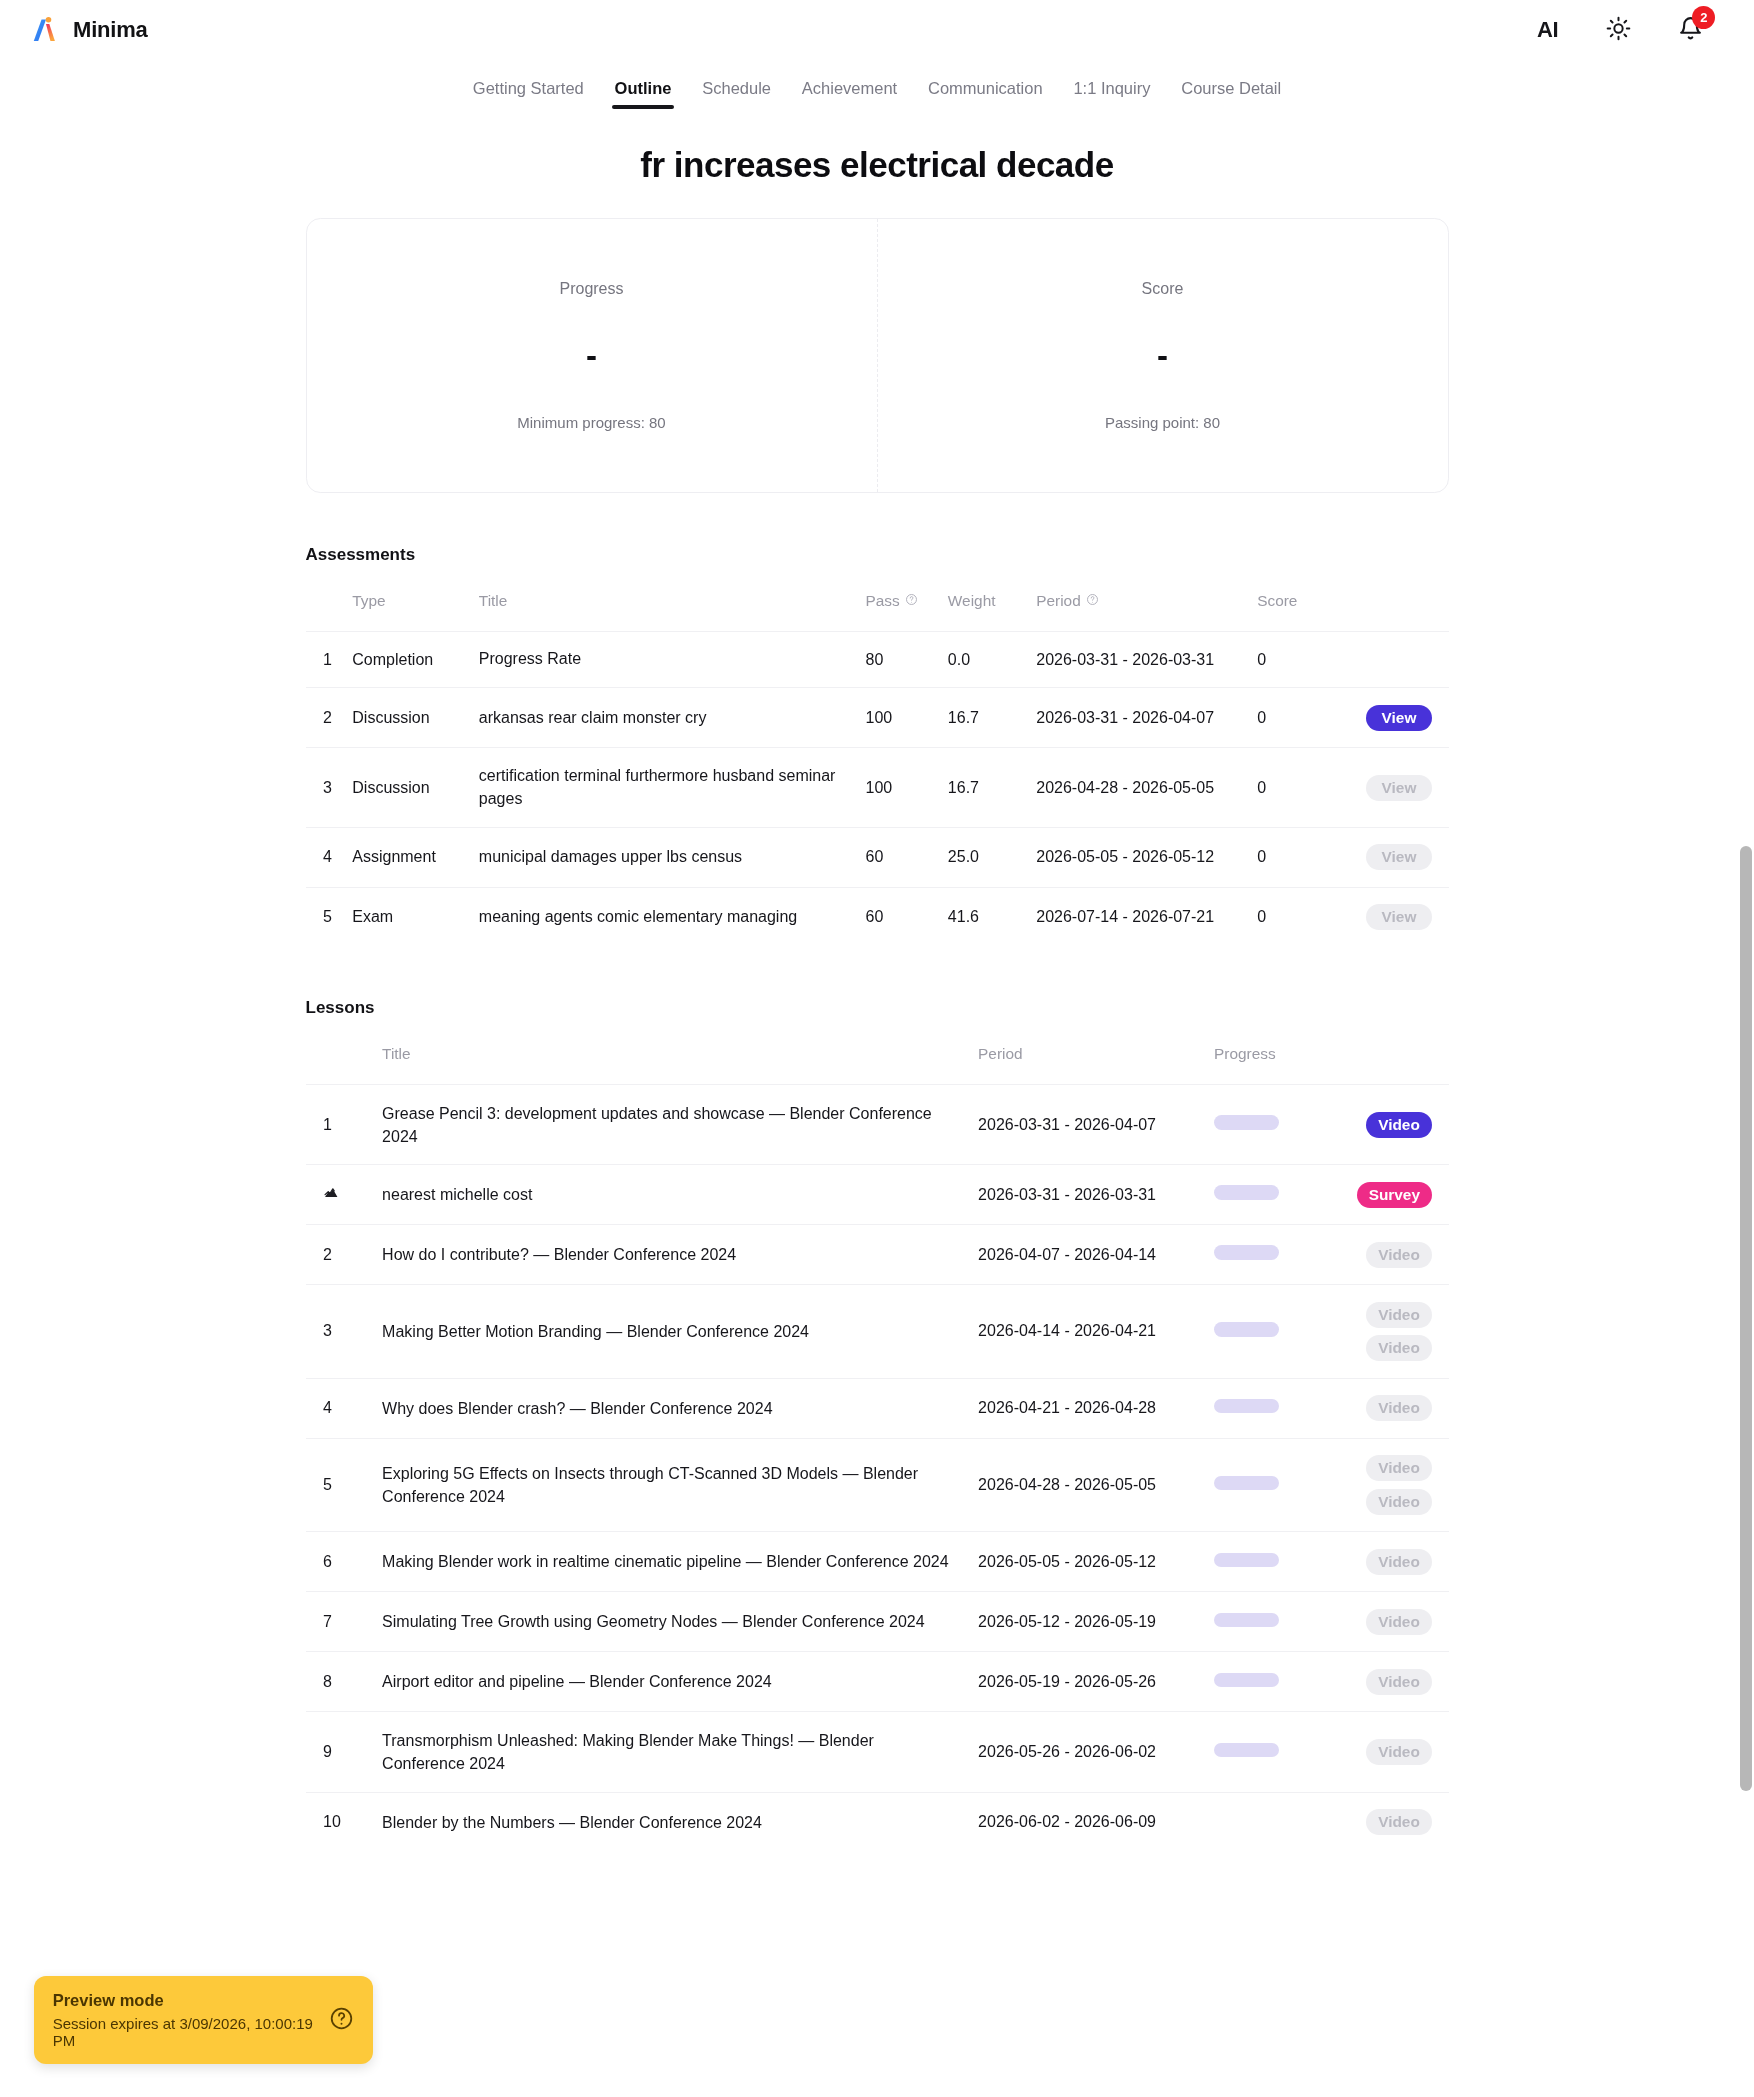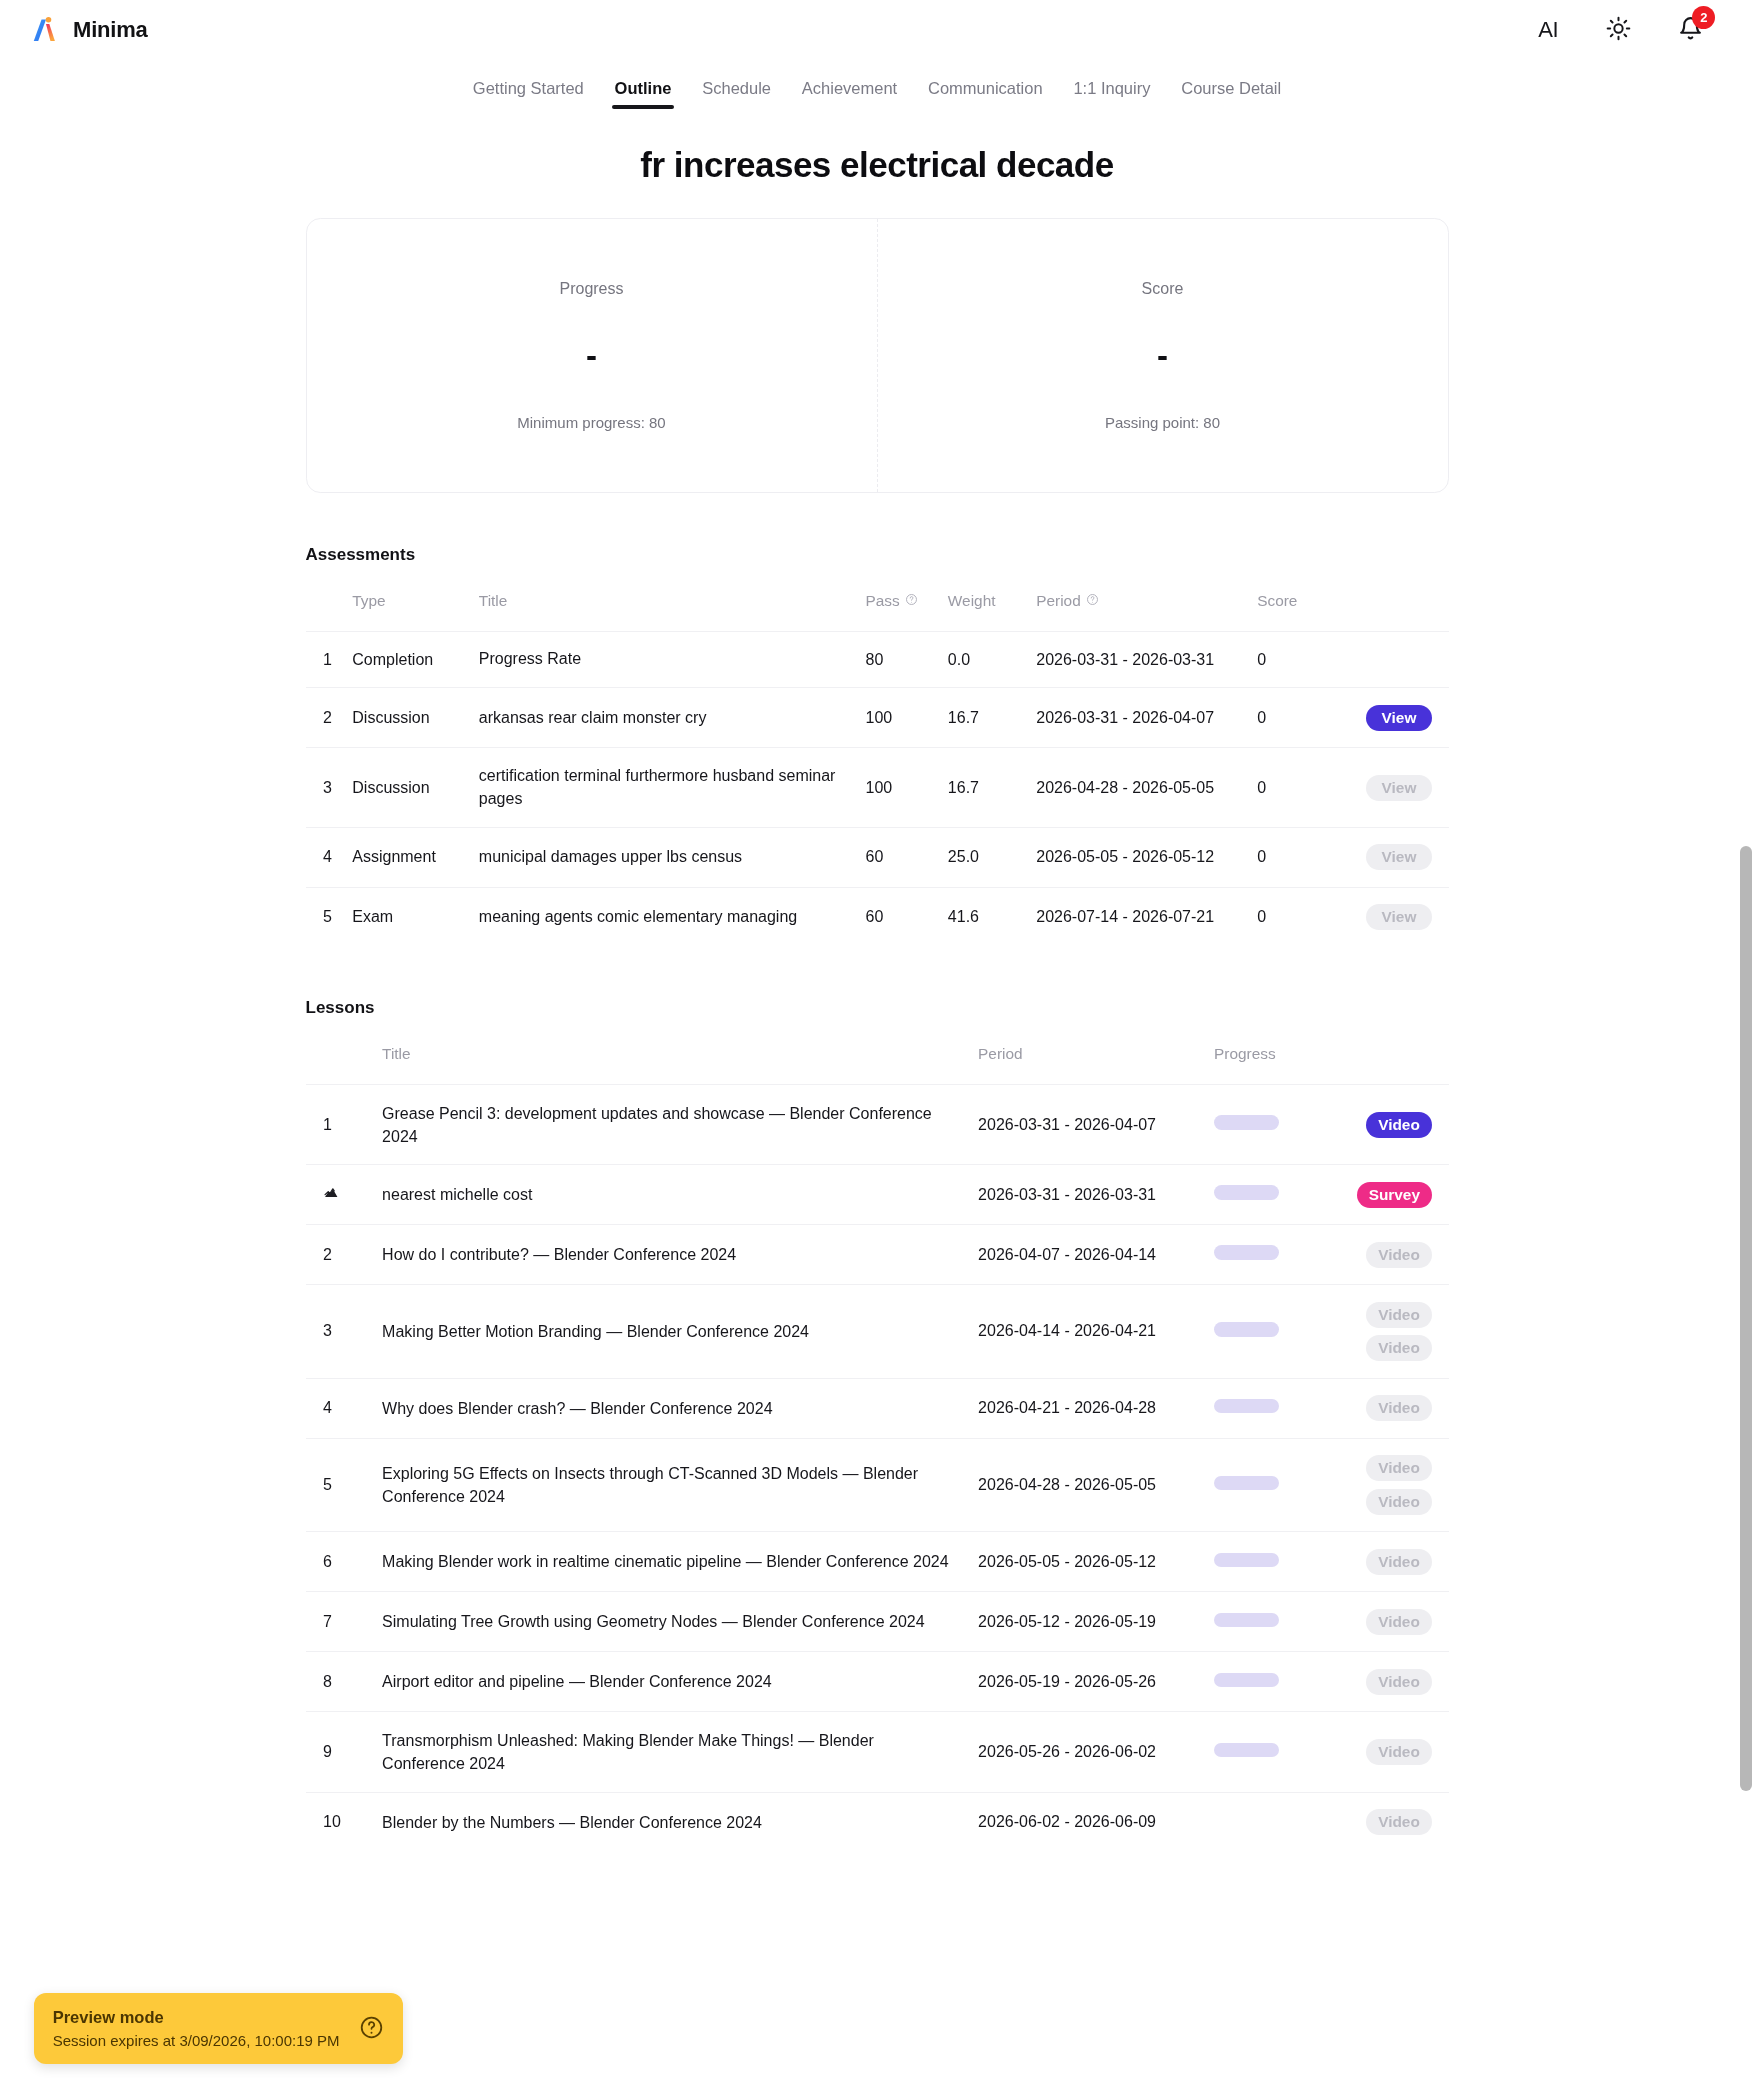--- a/index.html
+++ b/index.html
@@ -64,21 +64,21 @@
     padding-right: 16.5px;
   }
   .icon-btn {
     background: none; border: none; cursor: pointer;
     display: flex; align-items: center; justify-content: center;
     position: relative;
     padding: 3.3px;
   }
   .ai-label {
     font-size: 22px;
-    font-weight: 400;
+    font-weight: 700;
     letter-spacing: -0.5px;
     color: #16161a;
     font-family: "Liberation Sans", sans-serif;
   }
   .bell-badge {
     position: absolute;
     top: -6.6px; right: -8.8px;
     min-width: 23px; height: 23px;
     border-radius: 11.5px;
     background: #ee1d24;
@@ -259,21 +259,21 @@
     border-radius: 7.7px;
     background: #ddd9f5;
   }
 
   .chart-icon { display: inline-flex; align-items: center; }
 
   
   .preview-banner {
     position: fixed;
     left: 34px; bottom: 33px;
-    width: 369px;
+    width: 339px;
     background: #fdc93a;
     border-radius: 12px;
     padding: 15.4px 18.7px;
     display: flex;
     align-items: center;
     gap: 11px;
     box-shadow: 0 3.3px 12px rgba(0,0,0,0.12);
     z-index: 50;
   }
   .pb-texts { flex: 1; }

